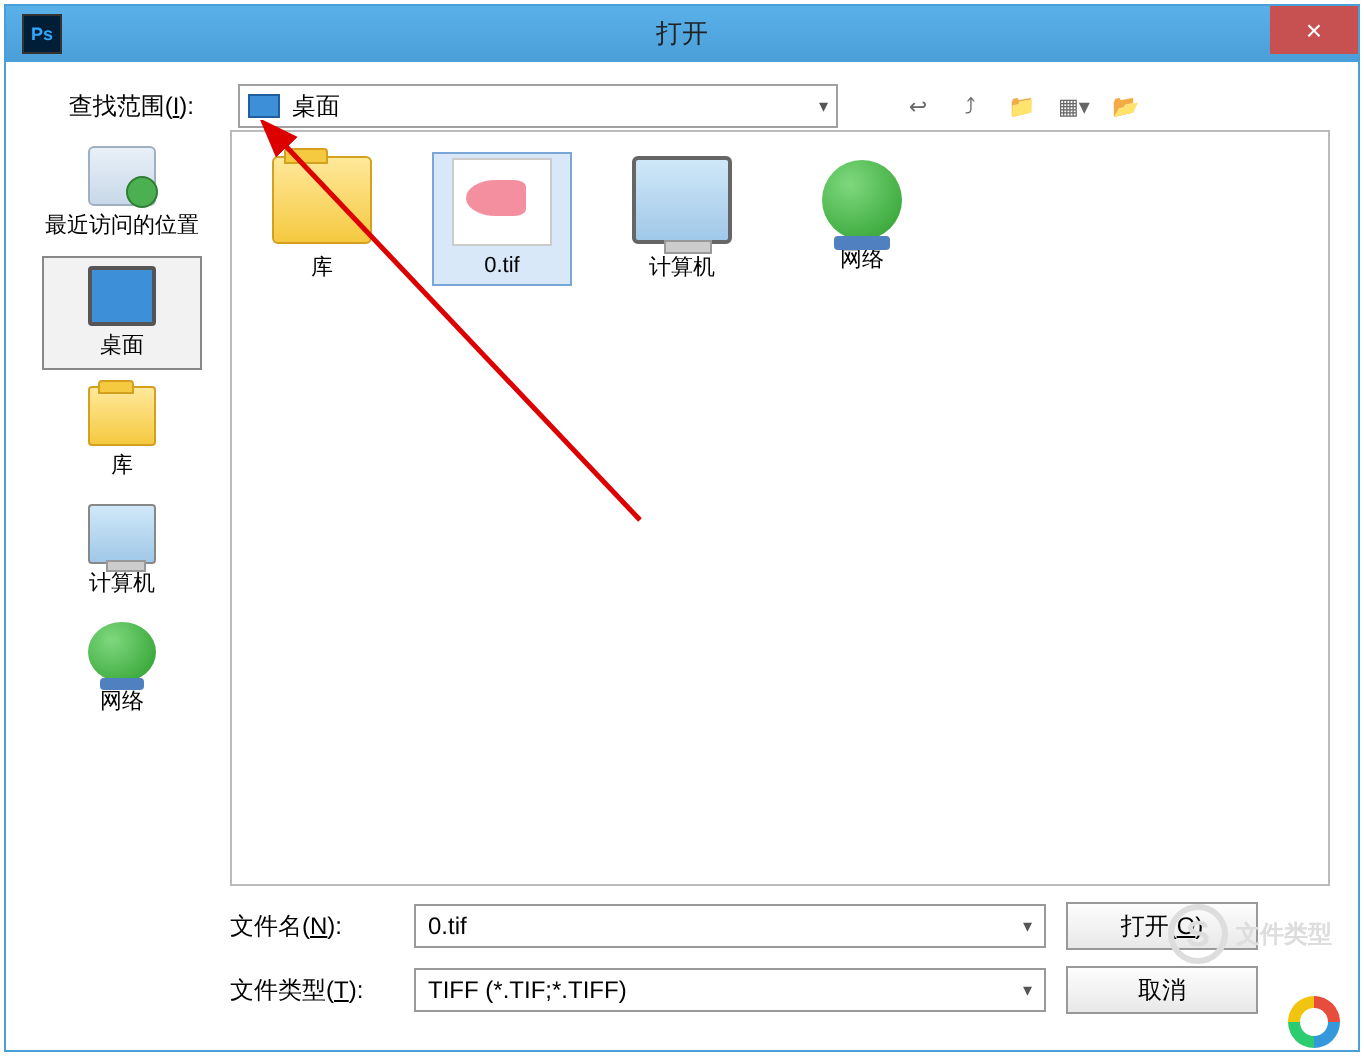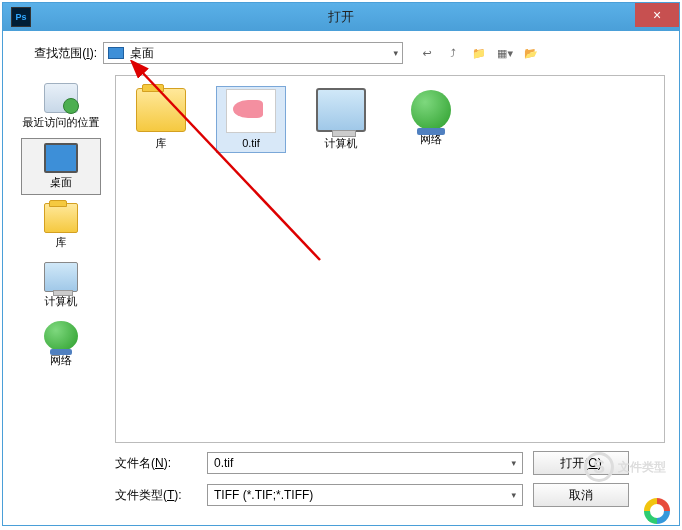--- a/index.html
+++ b/index.html
@@ -3,21 +3,21 @@
 <meta charset="utf-8">
 <style>
 *{box-sizing:border-box;margin:0;padding:0;font-family:"Microsoft YaHei","SimSun",sans-serif;font-size:12px}
 body{background:#fff;width:682px;height:530px;position:relative;overflow:hidden}
 .window{width:678px;height:524px;border:1px solid #4a9fd8;background:#fff;margin:2px}
 .titlebar{height:28px;background:linear-gradient(#5ab0e8,#4a9fd8);display:flex;align-items:center;position:relative}
 .ps-icon{width:20px;height:20px;margin-left:8px;background:#001e36;border:1px solid #333;display:flex;align-items:center;justify-content:center;color:#31a8ff;font-size:9px;font-weight:bold}
 .title{position:absolute;left:50%;transform:translateX(-50%);color:#222;font-size:13px}
 .close-btn{position:absolute;right:0;top:0;width:44px;height:24px;background:#c75050;color:#fff;display:flex;align-items:center;justify-content:center;font-size:14px;cursor:pointer}
 .content{padding:10px 14px;height:calc(100% - 28px);display:flex;flex-direction:column}
-.lookin-row{display:flex;align-items:center;height:24px;margin-bottom:10px;gap:6px}
+.lookin-row{display:flex;align-items:center;height:24px;gap:22px}
 .lookin-label{min-width:80px;text-align:right}
 .lookin-label u{text-decoration:underline}
 .lookin-combo{flex:0 0 300px;height:22px;border:1px solid #a0a0a0;display:flex;align-items:center;padding:0 4px;background:#fff}
 .lookin-combo .desk-ic{width:16px;height:12px;background:#3d8fd8;border:1px solid #2060a0;margin-right:6px}
 .dd-arrow{margin-left:auto;font-size:9px;color:#555}
 .tb-icons{display:flex;gap:10px;margin-left:10px;align-items:center}
 .tb-ic{width:16px;height:16px;display:flex;align-items:center;justify-content:center;font-size:11px;color:#666;cursor:pointer}
 .mainrow{display:flex;flex:1;gap:10px;min-height:0}
 .sidebar{width:88px;display:flex;flex-direction:column;align-items:center;gap:4px;padding-top:4px}
 .sb-item{width:80px;display:flex;flex-direction:column;align-items:center;padding:4px 0;cursor:pointer}

